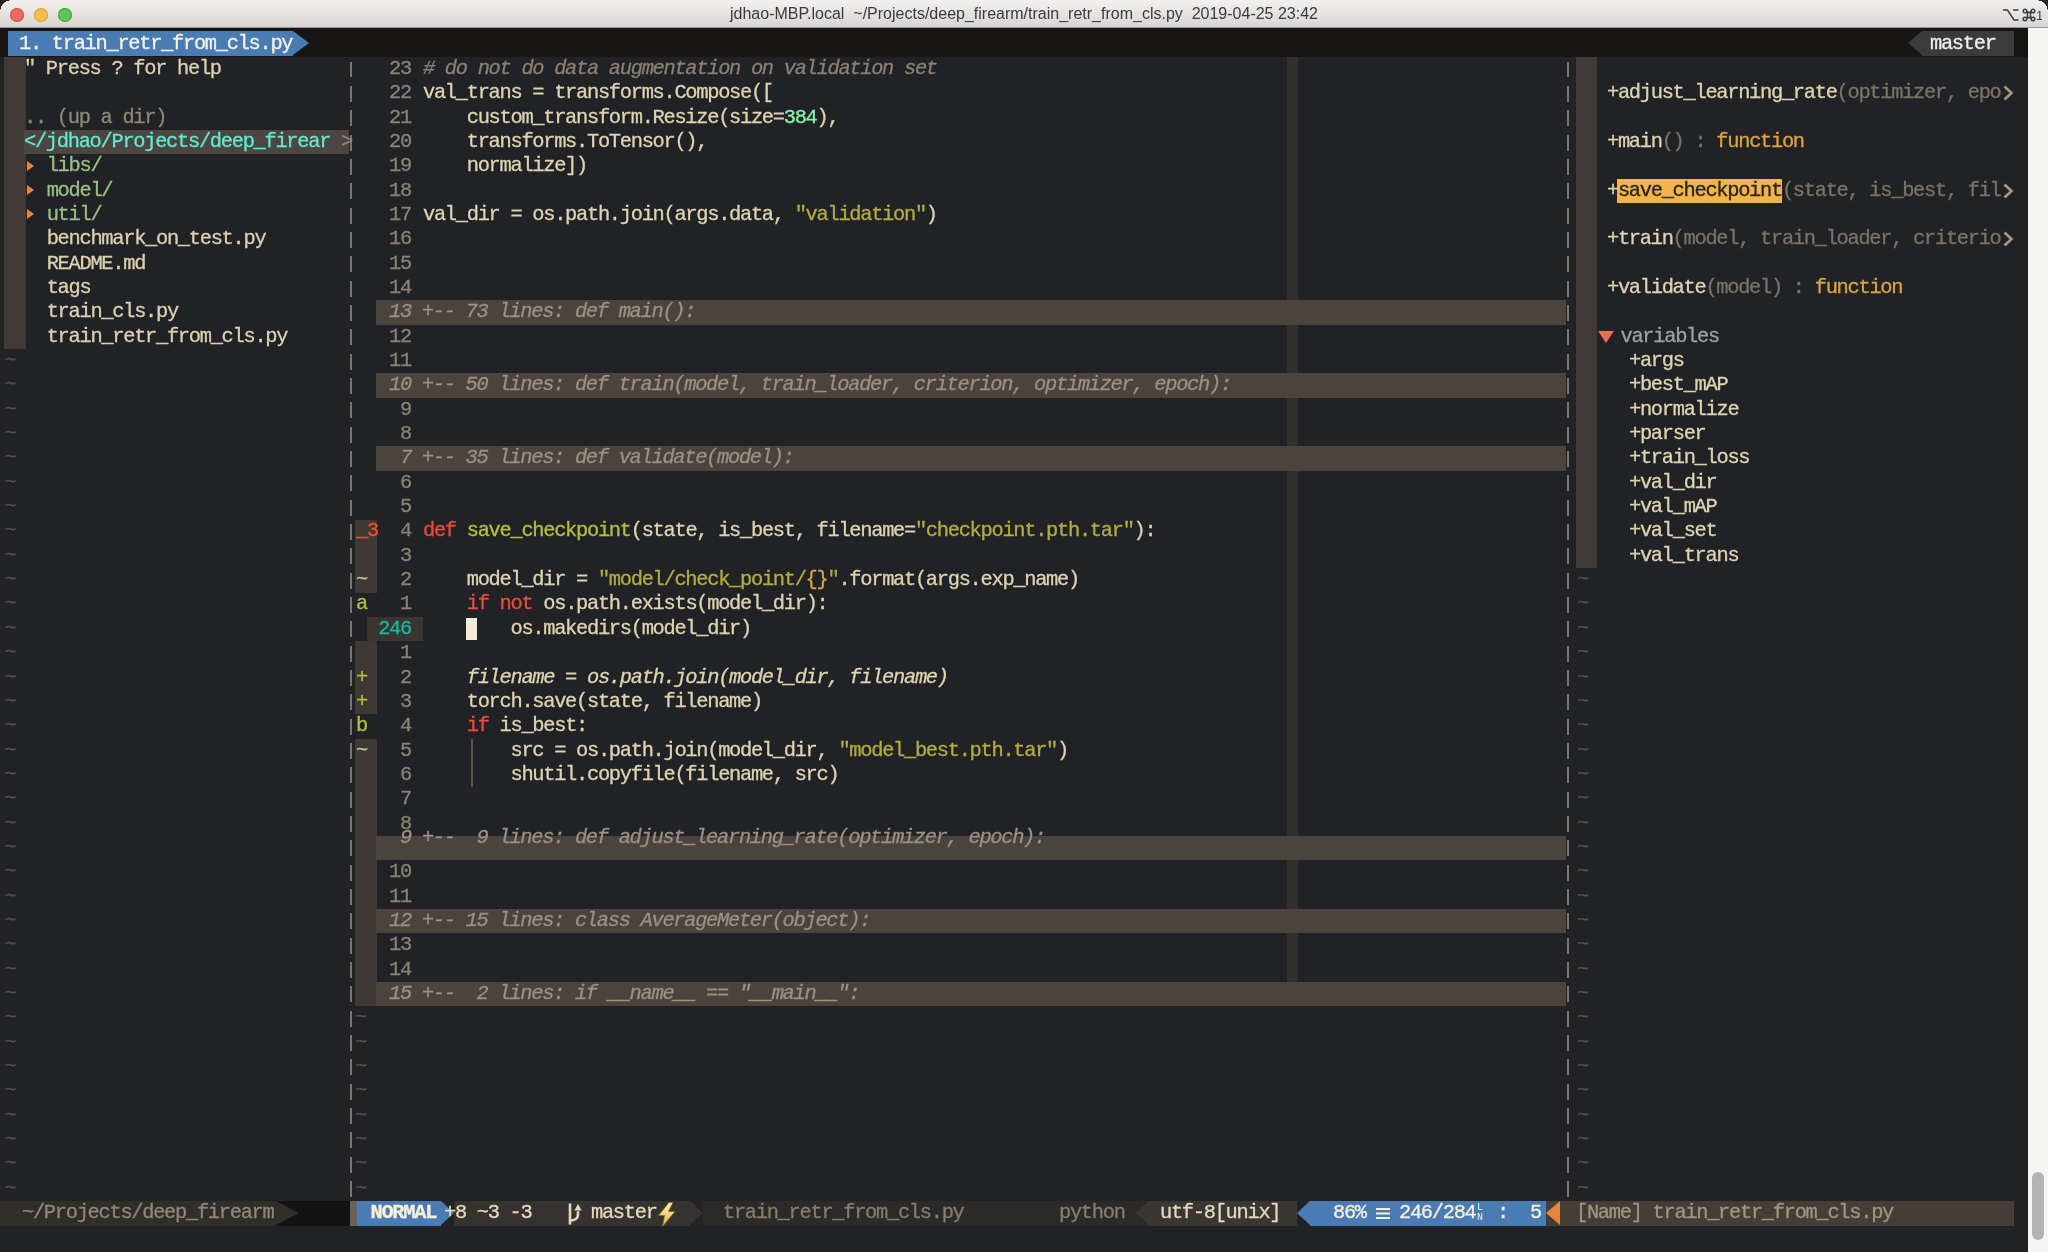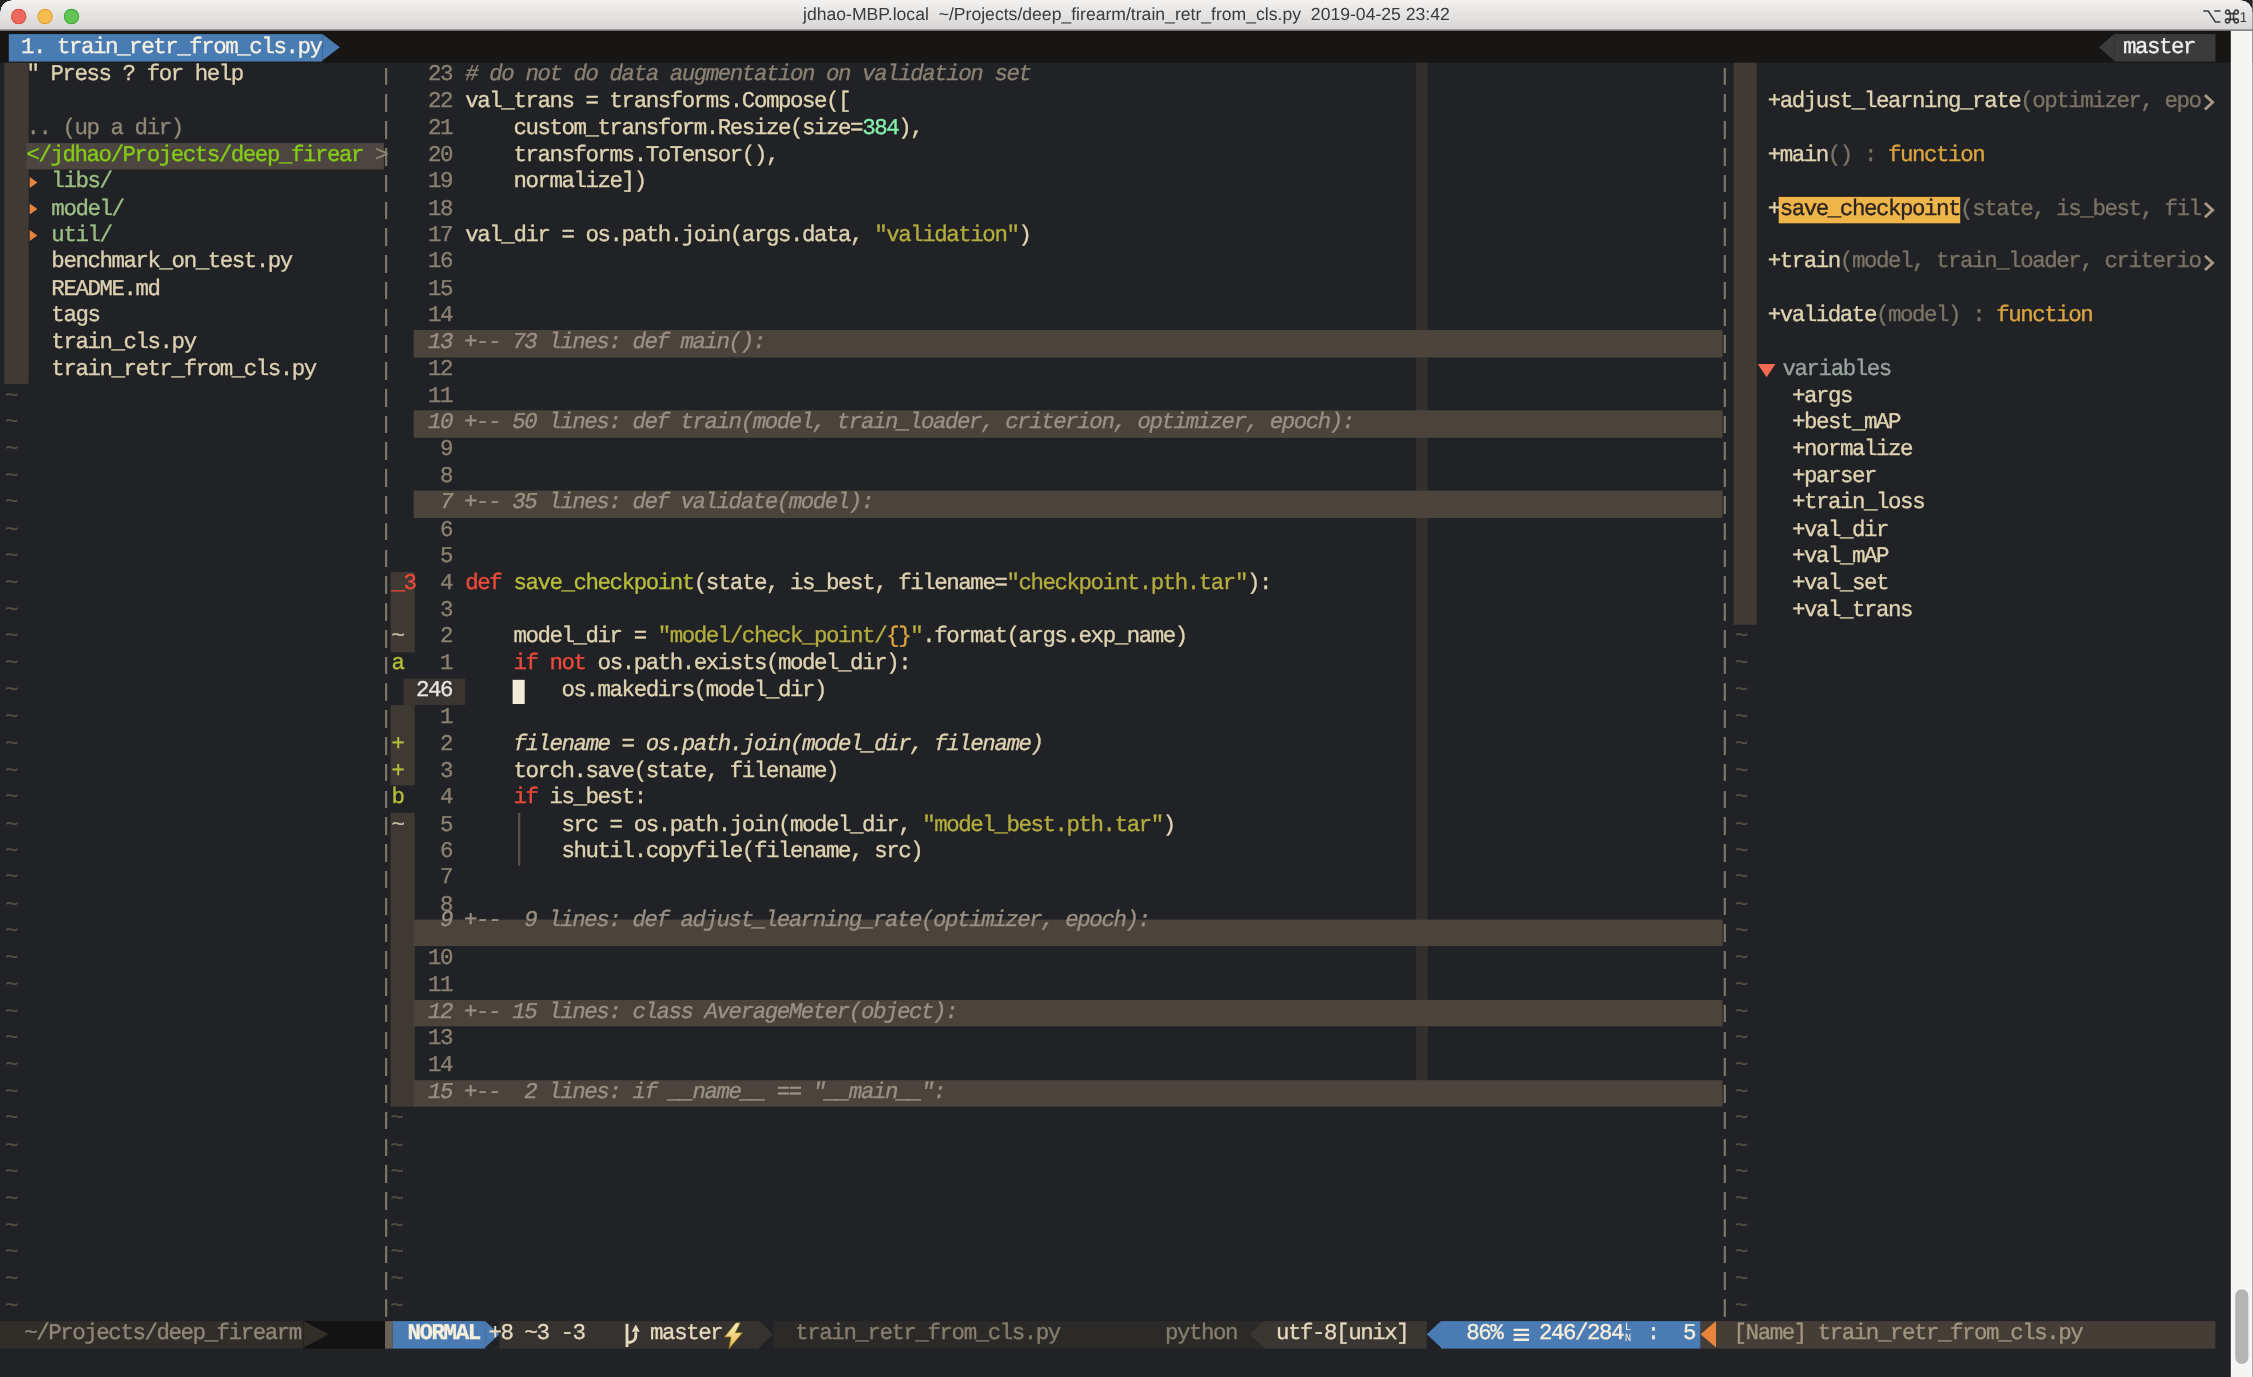--- a/index.html
+++ b/index.html
@@ -5,30 +5,30 @@
 .a{position:absolute;}
 .m{position:absolute;font-family:"Liberation Mono",monospace;font-size:20.4px;line-height:24.34px;letter-spacing:-1.305px;white-space:pre;color:#dfd4b2;-webkit-text-stroke:0.3px currentColor;}
 .b{font-weight:bold;}.i{font-style:italic;}
 .cm{color:#8a8173;}
 .ln{color:#8a8173;}
 .ff{color:#9a9184;}
 .rd{color:#ef4a3c;}
 .gn{color:#b6bf3a;}
 .st{color:#b3ad3e;}
 .pu{color:#86efac;}
-.gd{color:#e5e5e5;}
+.gd{color:#14b8a6;}
 .pl{color:#c8c1a6;}
 .tg{color:#7b7366;}
 .to{color:#dca43f;}
 .va{color:#99a39f;}
 .td{color:#565047;}
 .nf{color:#dcd1b1;}
 .nu{color:#8f8778;}
 .nd{color:#9cbf85;}
-.np{color:#84cc16;}
+.np{color:#5eead4;}
 .wh{color:#f6efdb;}
 .s1{color:#8f8778;}
 .s3{color:#e4dabe;}
 .s4{color:#857d6e;}
 .s7{color:#a0957e;}
 </style></head><body>
 <div id="scr">
 <div class="a" style="left:0;top:0;width:2048px;height:28px;background:linear-gradient(#f2f1f0,#d8d6d4);border-bottom:1px solid #98969a;box-sizing:border-box;"></div>
 <div class="a" style="left:10px;top:7.5px;width:14px;height:14px;border-radius:50%;background:#ee6a5e;box-shadow:inset 0 0 0 1px #d95548;"></div>
 <div class="a" style="left:34px;top:7.5px;width:14px;height:14px;border-radius:50%;background:#f5bd4e;box-shadow:inset 0 0 0 1px #dfa03c;"></div>

